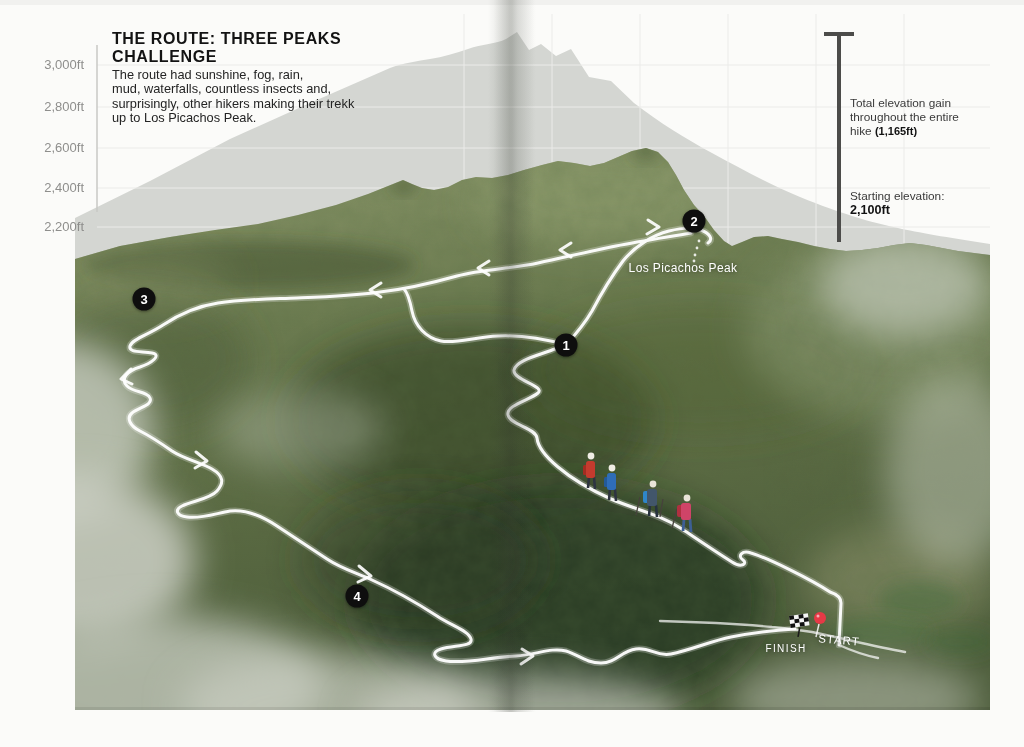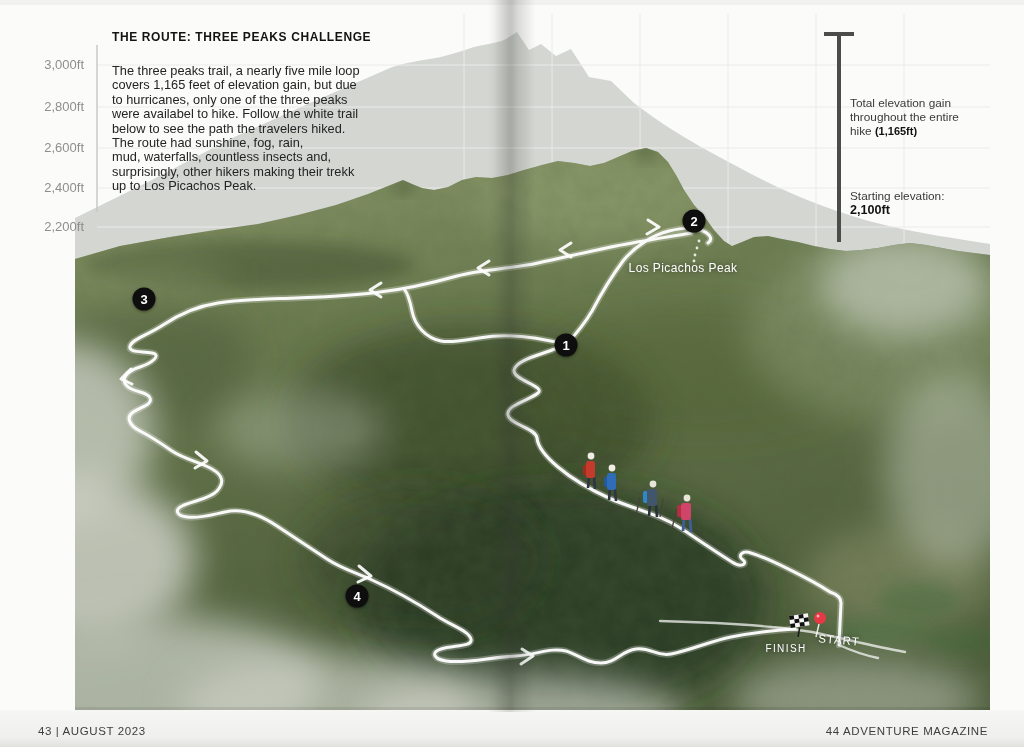--- a/index.html
+++ b/index.html
@@ -4,21 +4,21 @@
 <style>
   html,body { margin:0; padding:0; background:#e9e9e7; }
   .page {
     position:relative; width:1024px; height:747px; overflow:hidden;
     background:#fbfbf9; font-family:"Liberation Sans", sans-serif;
   }
   svg.stage { position:absolute; left:0; top:0; z-index:0; display:block; }
 
   
   .article { position:absolute; left:112px; top:30px; width:312px; z-index:2; }
-  .article h1 { margin:0 0 20px 0; font-size:12px; letter-spacing:.6px; color:#131313; font-weight:bold; }
+  .article h1 { margin:0 0 2px 0; font-size:16px; letter-spacing:.6px; color:#131313; font-weight:bold; }
   .article p  { margin:0; font-size:12.8px; line-height:14.4px; color:#242424; white-space:pre-line; }
   .article .p2 { }
 
   
   .tick { position:absolute; left:14px; width:70px; text-align:right; z-index:2;
           font-size:13px; color:#8e8e8c; }
   .t0{top:57px}.t1{top:99px}.t2{top:140px}.t3{top:180px}.t4{top:219px}
 
   
   .stat { position:absolute; left:850px; width:155px; z-index:2; }
@@ -234,25 +234,20 @@
     <line x1="824" y1="34" x2="854" y2="34" stroke-width="4"></line>
     <line x1="839" y1="34" x2="839" y2="242" stroke-width="4"></line>
   </g>
 
   <rect x="494" y="0" width="40" height="712" fill="url(#foldG)"></rect>
   <rect x="75" y="707" width="915" height="3" fill="rgba(0,0,0,0.08)"></rect>
 </svg>
 
   <div class="article">
     <h1>THE ROUTE: THREE PEAKS CHALLENGE</h1>
-    <p class="p1">The three peaks trail, a nearly five mile loop
-covers 1,165 feet of elevation gain, but due
-to hurricanes, only one of the three peaks
-were availabel to hike. Follow the white trail
-below to see the path the travelers hiked.</p>
     <p class="p2">The route had sunshine, fog, rain,
 mud, waterfalls, countless insects and,
 surprisingly, other hikers making their trekk
 up to Los Picachos Peak.</p>
   </div>
 
   <div class="tick t0">3,000ft</div>
   <div class="tick t1">2,800ft</div>
   <div class="tick t2">2,600ft</div>
   <div class="tick t3">2,400ft</div>
@@ -270,19 +265,15 @@
 
   <div class="marker m1">1</div>
   <div class="marker m2">2</div>
   <div class="marker m3">3</div>
   <div class="marker m4">4</div>
 
   <div class="map-label peak-label">Los Picachos Peak</div>
   <div class="map-label finish-label">FINISH</div>
   <div class="map-label start-label">START</div>
 
-  <div class="footer">
-    <span class="folio folio-left">43 | AUGUST 2023</span>
-    <span class="folio folio-right">44 ADVENTURE MAGAZINE</span>
-  </div>
 
   <div class="fold"></div>
 </div>
 
 </body></html>

